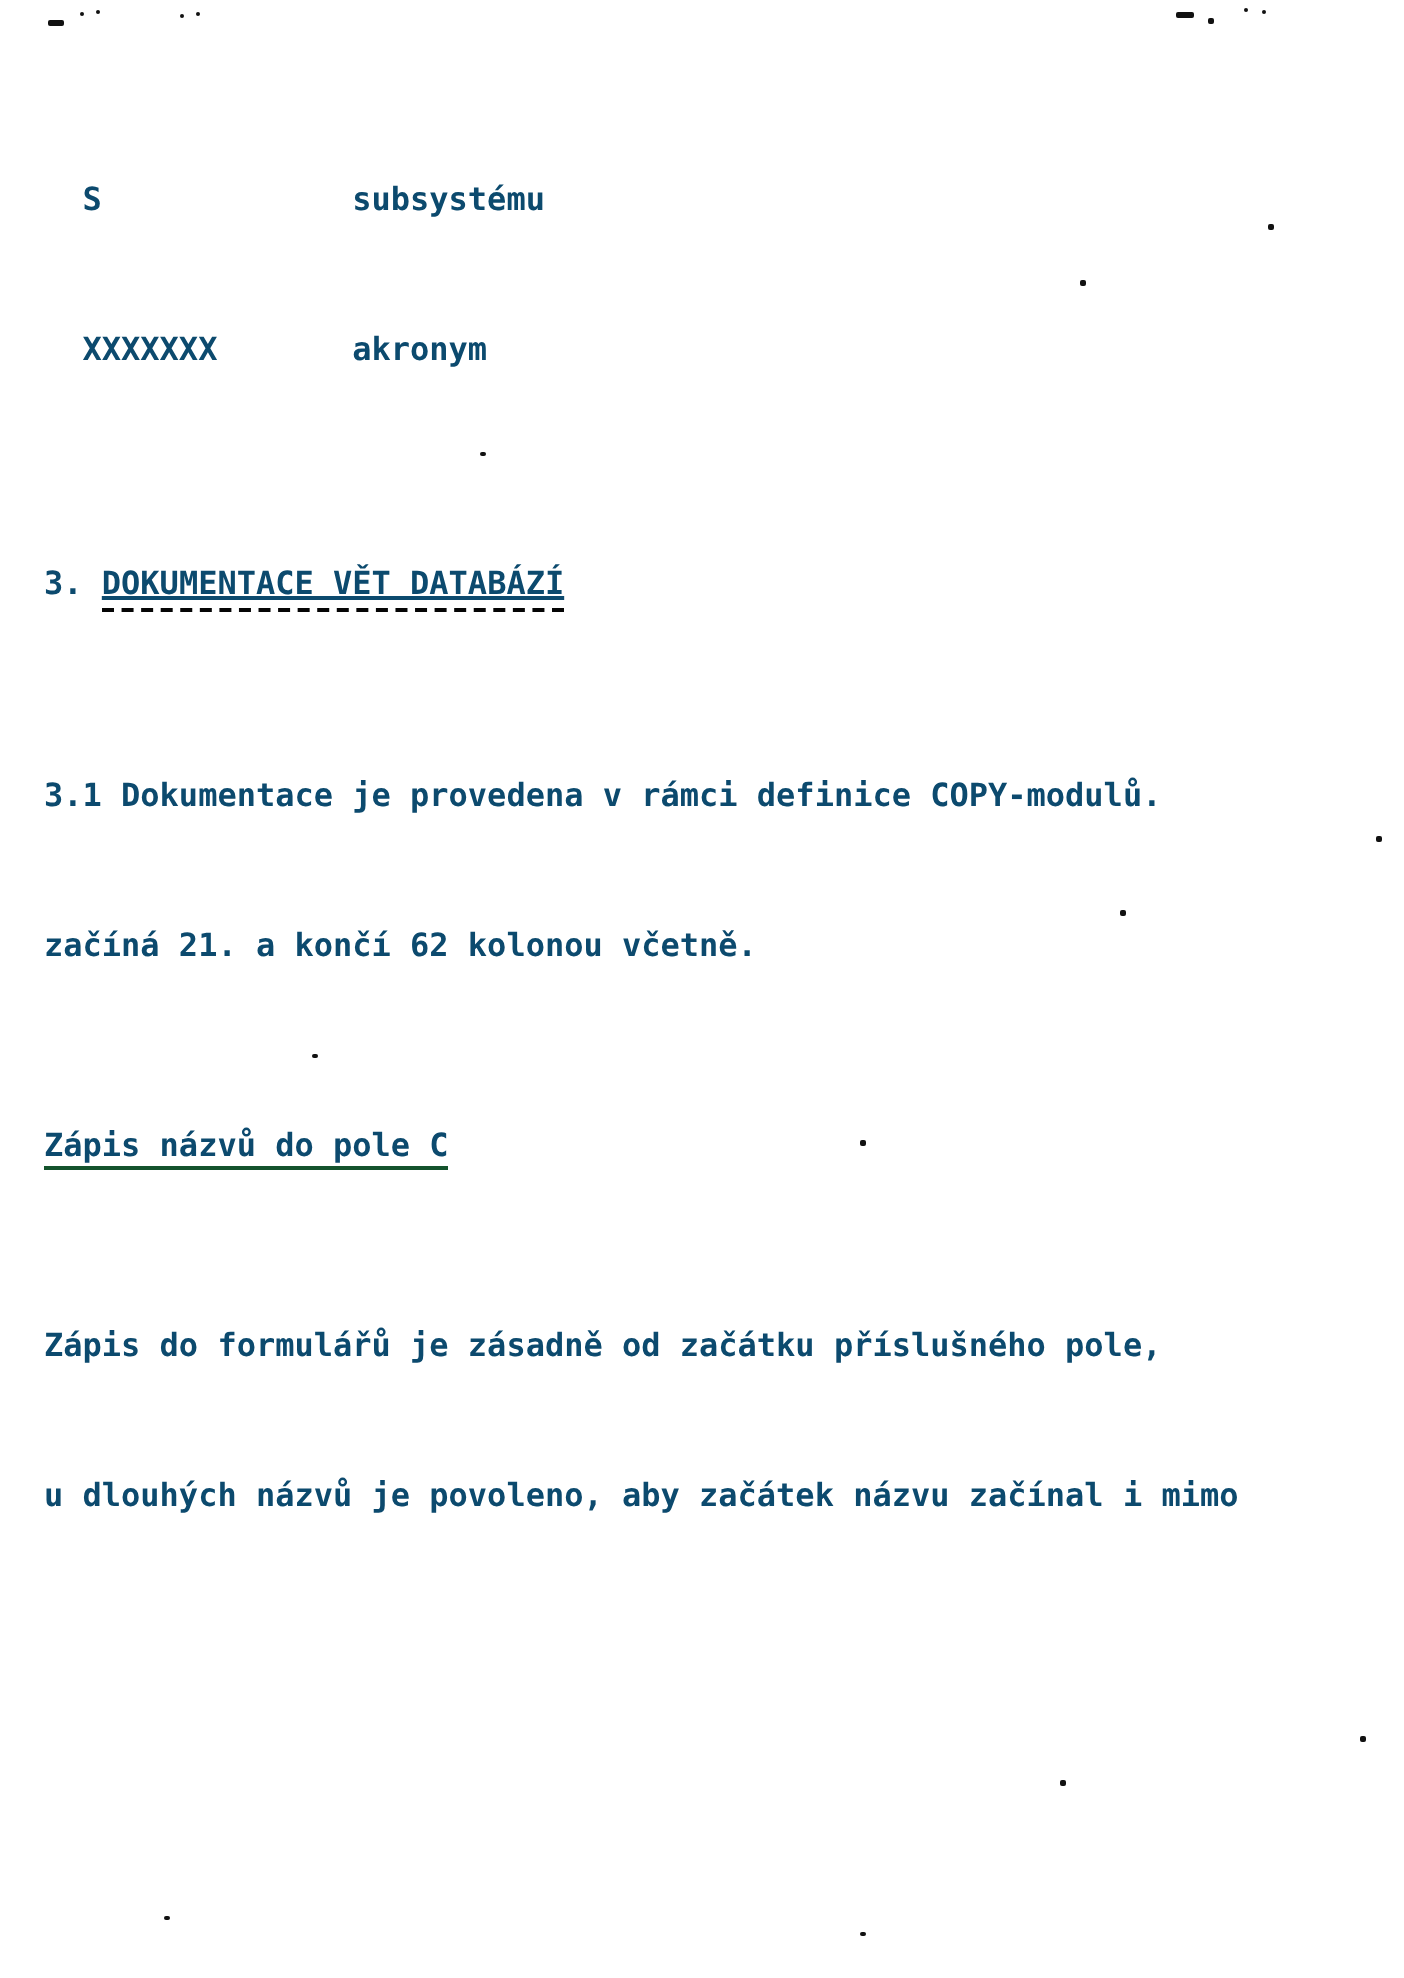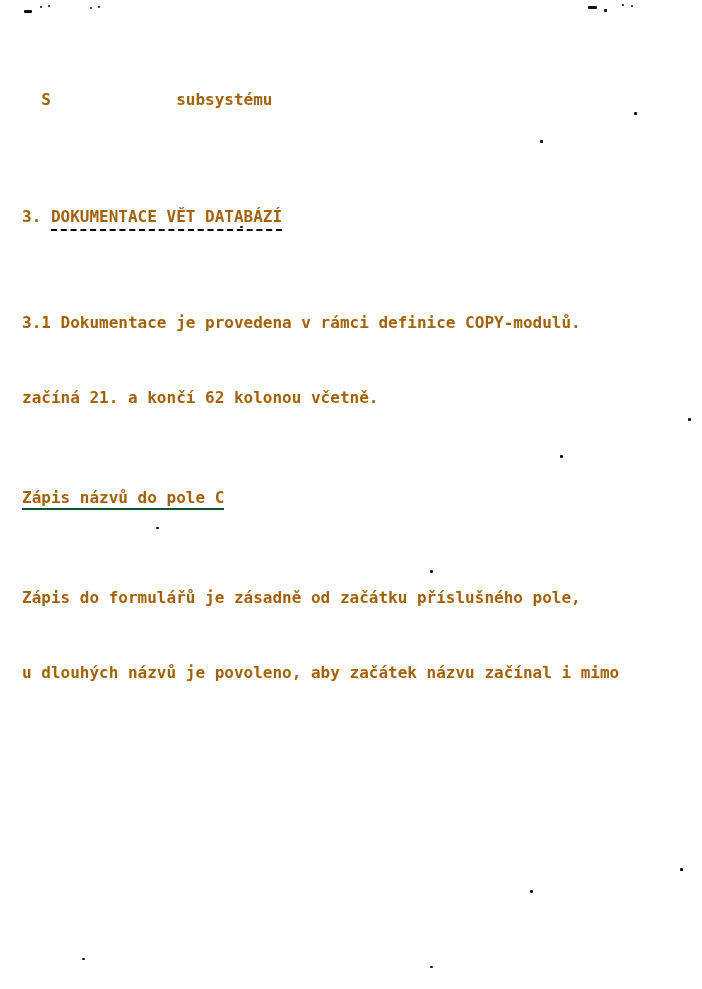--- a/index.html
+++ b/index.html
@@ -10,52 +10,54 @@
     position: relative;
   }
   .sheet {
     position: absolute; inset: 0;
     padding: 12px 0 0 22px;
     box-sizing: border-box;
     font-family: "DejaVu Sans Mono", "Liberation Mono", monospace;
     font-weight: bold;
     font-size: 16px;
     line-height: 25px;
-    color: #a16207;
+    color: #0c4a6e;
     white-space: pre;
     border-radius: 12px;
   }
   .line { height: 25px; }
   
   .gap-sm { margin-top: 6px; }
   .gap-lg { margin-top: 17px; }
   
   .u {
     border-bottom: 2px solid #14532d;
     padding-bottom: 1px;
   }
   
   .ud {
+    text-decoration: underline;
     text-decoration-thickness: 2px;
     border-bottom: 2px dashed #050505;
     padding-bottom: 3px;
   }
   
   .noise {
     position: absolute;
     background: #111;
     border-radius: 1px;
   }
 </style>
 </head>
 <body>
 
 <div class="sheet">
 
   <div class="line">  S             subsystému</div>
+  <div class="line">  XXXXXXX       akronym</div>
 
   <div class="line gap-lg"><span>3. </span><span class="ud">DOKUMENTACE VĚT DATABÁZÍ</span></div>
 
   <div class="line gap-sm">3.1 Dokumentace je provedena v rámci definice COPY-modulů.</div>
   <div class="line">začíná 21. a končí 62 kolonou včetně.</div>
 
   <div class="line"><span class="u">Zápis názvů do pole C</span></div>
 
   <div class="line">Zápis do formulářů je zásadně od začátku příslušného pole,</div>
   <div class="line">u dlouhých názvů je povoleno, aby začátek názvu začínal i mimo</div>

